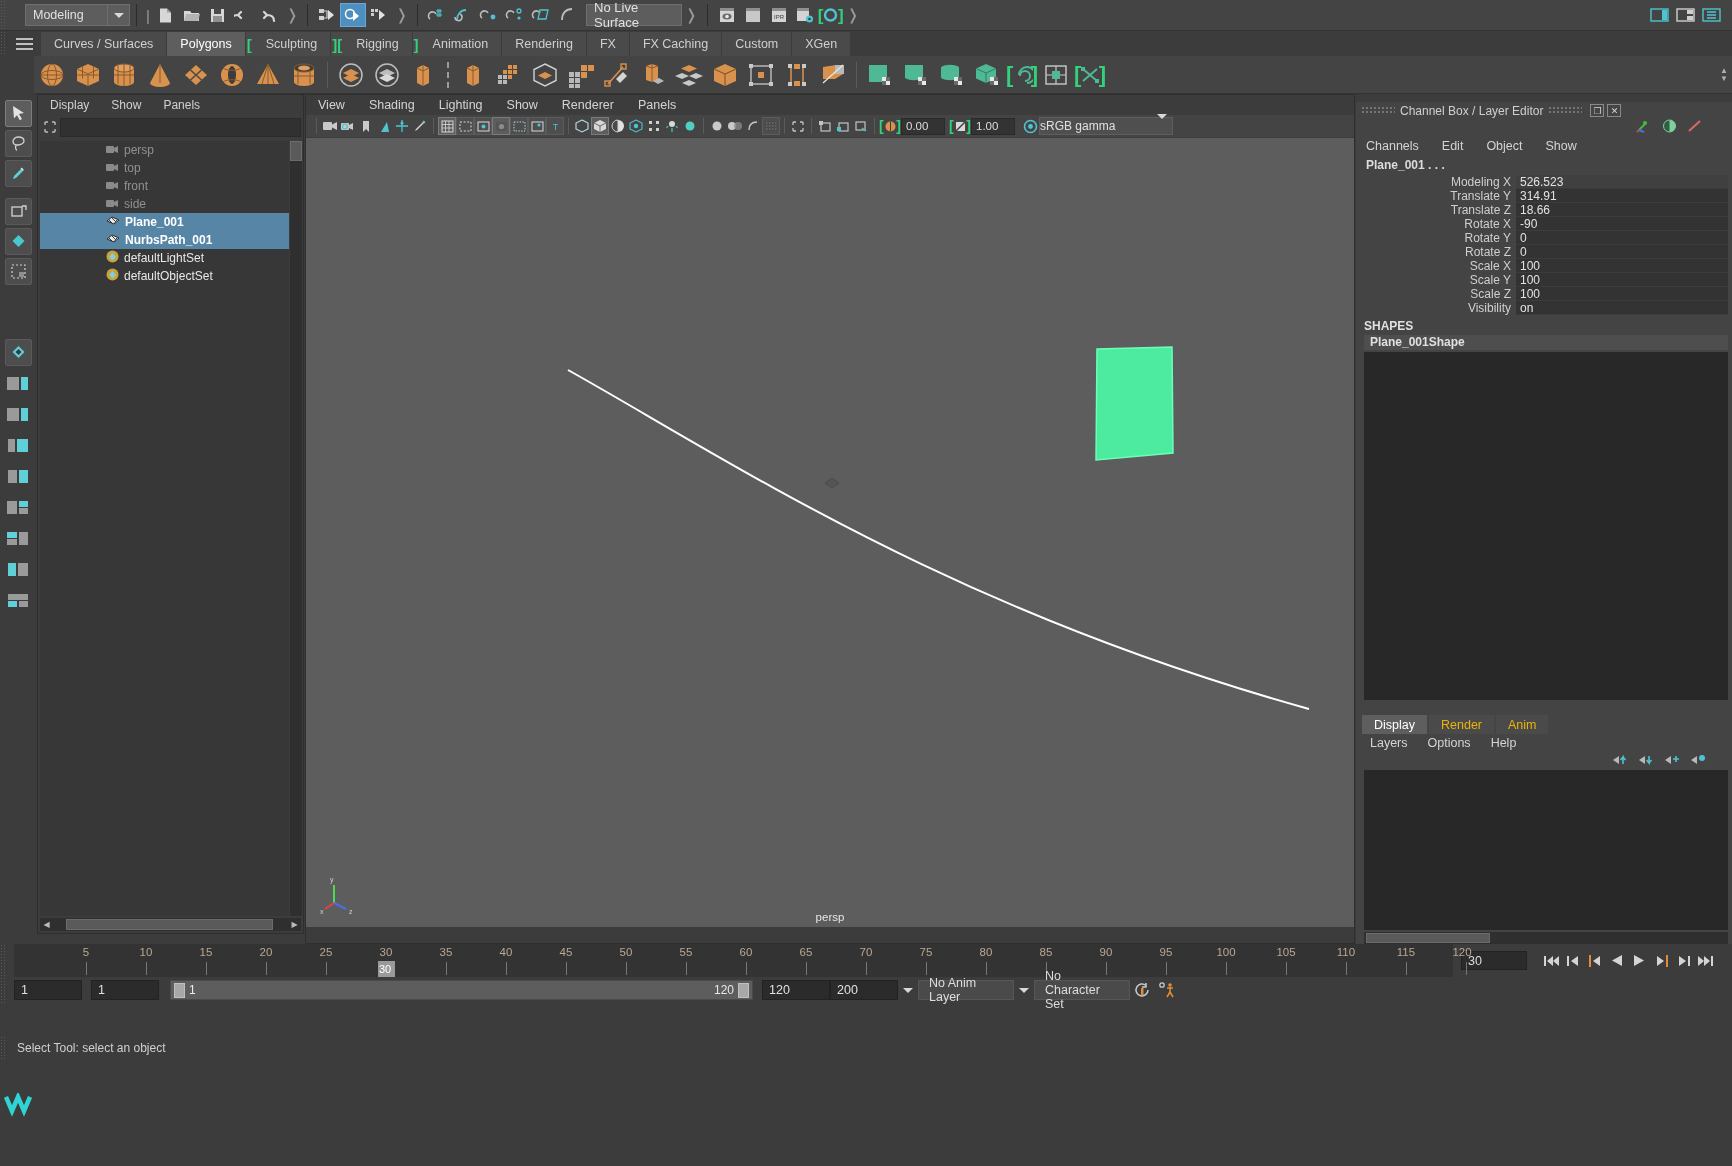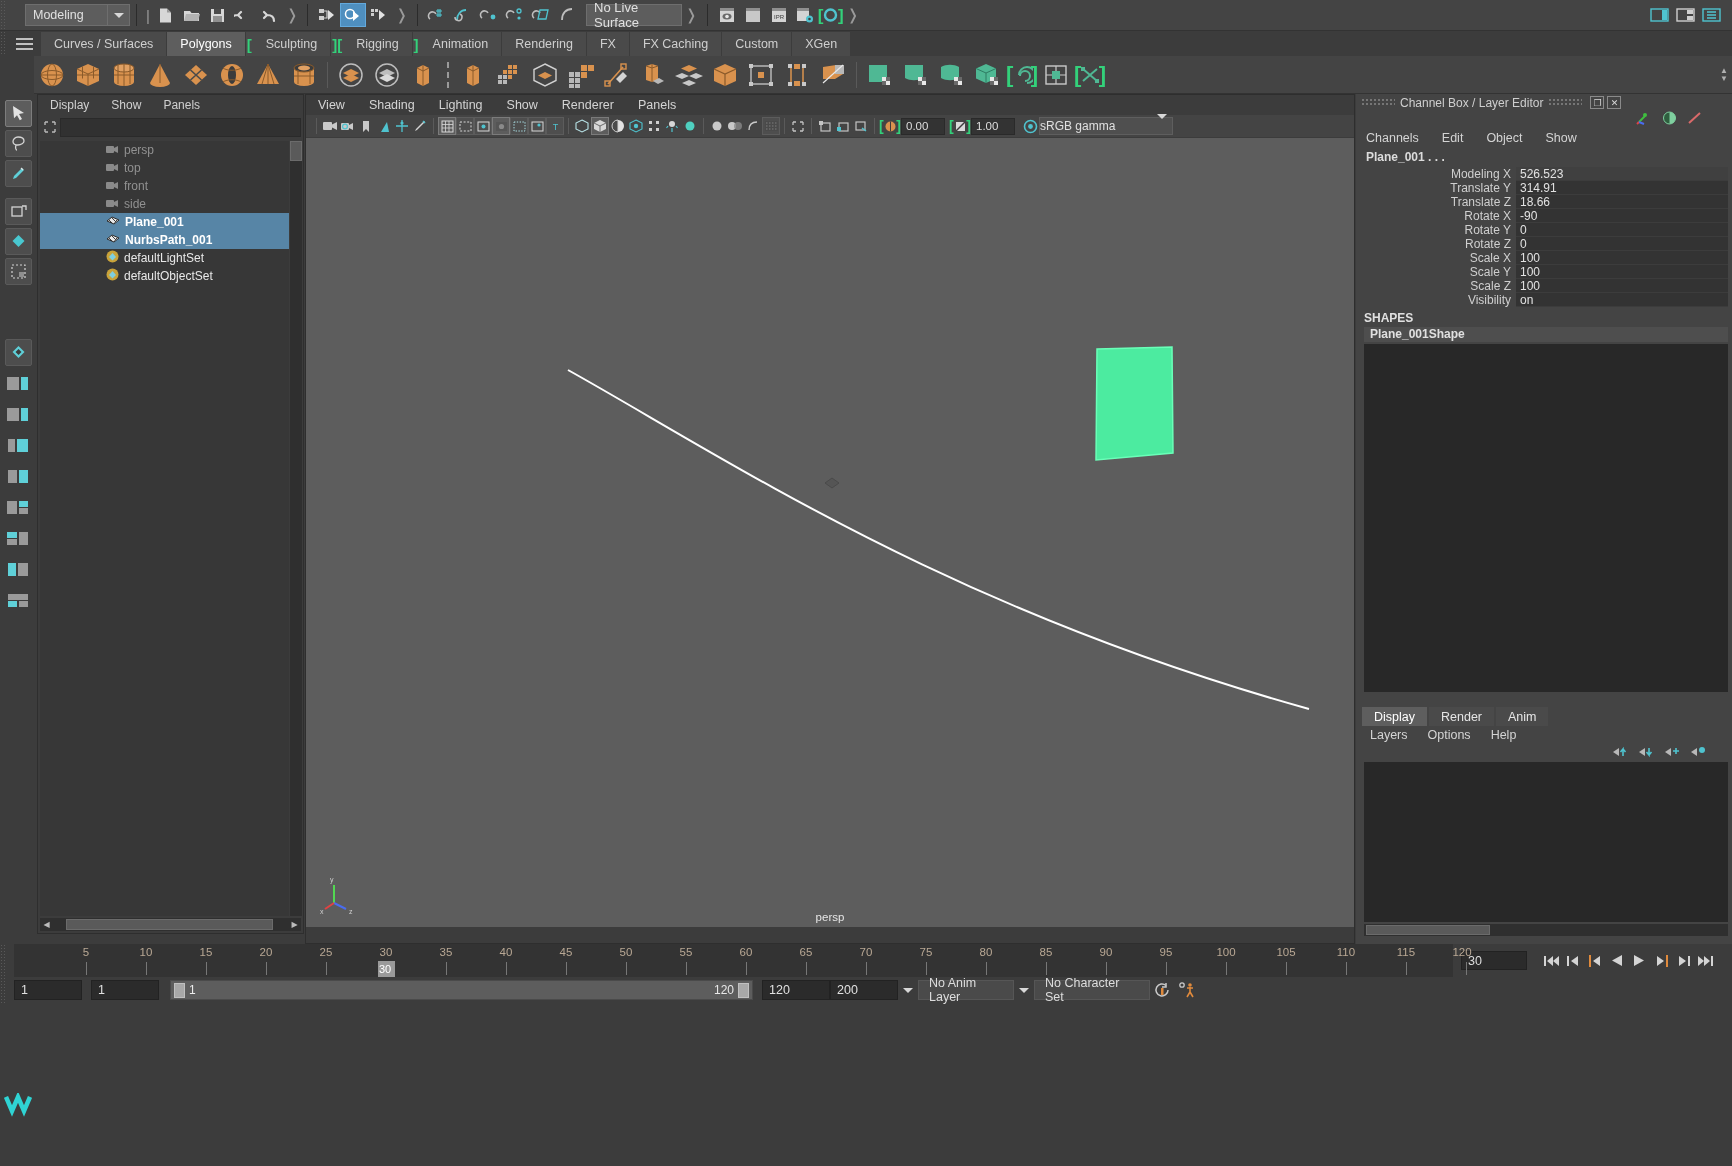--- a/index.html
+++ b/index.html
@@ -92,21 +92,21 @@
   .numfield{ width:44px;height:17px;background:#333;border:1px solid #2a2a2a;color:#ddd;font-size:11.5px;
       display:flex;align-items:center;padding-left:4px;}
   .gmbox{ width:134px;height:18px;background:#4f4f4f;border:1px solid #5e5e5e;display:flex;align-items:center;
       font-size:12px;color:#e0e0e0;}
   .gmbox .ar{ margin-left:auto;margin-right:5px;}
   .vp-canvas{ position:absolute; left:0; right:0; top:43px; bottom:16px; background:#5d5d5d; overflow:hidden;}
   .vp-label{ position:absolute; left:50%; transform:translateX(-50%); bottom:4px; font-size:11.5px; color:#e6e6e6;}
   .vp-hscroll{ position:absolute; left:0; right:0; bottom:0; height:15px; background:#3c3c3c;}
 
   
-  .cb{ position:absolute; left:1356px; top:94px; width:376px; height:850px; background:#444444;}
+  .cb{ position:absolute; left:1356px; top:102px; width:376px; height:850px; background:#444444;}
   .cb-title{ height:17px; display:flex; align-items:center; font-size:12px; color:#cfcfcf;}
   .tdots{ width:34px; height:9px; background-image:radial-gradient(#767676 1px, transparent 1px);
       background-size:4px 4px; margin:0 5px;}
   .winbtn{ width:14px;height:13px;border:1px solid #8a8a8a;display:inline-flex;align-items:center;justify-content:center;
       font-size:9px;color:#d8d8d8;margin-left:3px;}
   .cb-icons{ height:17px; display:flex; align-items:center; justify-content:flex-end; padding-right:30px; gap:10px;}
   .cb-menu{ height:19px; display:flex; align-items:center; padding-left:10px; gap:23px; font-size:12.5px;color:#d4d4d4;}
   .cb-obj{ font-size:12px; font-weight:bold; color:#dcdcdc; padding:3px 0 3px 10px;}
   .cb-rows{ }
   .cb-row{ height:14px; display:flex; align-items:center; font-size:12px; }
@@ -114,21 +114,21 @@
   .cb-row .val{ flex:1; background:#333333; color:#e2e2e2; padding-left:4px; height:14px; line-height:14px;
       border-bottom:1px solid #3c3c3c; margin-right:4px;}
   .cb-row:first-child .val{ background:#404040; }
   .cb-shapes{ font-size:12px; font-weight:bold; color:#e0e0e0; padding:4px 0 2px 8px;}
   .cb-shape{ height:15px; background:#4e4e4e; margin:0 4px 0 8px; padding-left:6px; font-size:12px;
       font-weight:bold; color:#e0e0e0; line-height:15px;}
   .cb-blank{ position:absolute; left:8px; right:4px; top:250px; height:348px; background:#282828;}
 
   
   .le-tabs{ position:absolute; left:6px; top:612px; height:20px; display:flex; align-items:flex-end;}
-  .letab{ height:19px; padding:0 12px; display:flex;align-items:center; font-size:12.5px; background:#4a4a4a; color:#e5e5e5; margin-right:2px;}
+  .letab{ height:19px; padding:0 12px; display:flex;align-items:center; font-size:12.5px; background:#4a4a4a; color:#eab308; margin-right:2px;}
   .letab.active{ background:#5e5e5e; color:#fff; }
   .le-menu{ position:absolute; left:14px; top:634px; display:flex; gap:20px; font-size:12.5px; color:#d4d4d4;}
   .le-icons{ position:absolute; right:26px; top:652px; display:flex; gap:10px; align-items:center;}
   .le-blank{ position:absolute; left:8px; right:4px; top:668px; height:160px; background:#282828;}
   .le-hscroll{ position:absolute; left:8px; right:4px; top:830px; height:12px; background:#2f2f2f;}
   .le-hthumb{ position:absolute; left:10px; top:831px; width:124px; height:10px; background:#5a5a5a;border:1px solid #6b6b6b;}
 
   
   .timeslider{ position:absolute; left:0; top:944px; width:1732px; height:33px; background:#3c3c3c; display:flex;}
   .ts-track{ position:relative; margin-left:7px; width:1439px; height:33px; background:#333333; }
@@ -1323,34 +1323,38 @@
       </div>
     <div class="dropbtn">
         <i class="caret"></i>
       </div>
     <div class="combo" style="width:96px;">
         <span>No Anim Layer</span>
       </div>
     <div class="dropbtn">
         <i class="caret"></i>
       </div>
-    <div class="combo" style="width:116px;">
+    <div class="combo" style="width:96px;">
         <span>No Character Set</span>
       </div>
     <div class="dropbtn" style="width:24px;">
       <svg width="17" height="17" viewBox="0 0 17 17">
           <path d="M14 8a6 6 0 1 1-2-4.5" stroke="#c9c9c9" stroke-width="1.5" fill="none"></path>
           <path d="M12 1v4h-4" stroke="#c9c9c9" stroke-width="1.5" fill="none"></path>
           <rect x="7" y="6" width="2.5" height="7" fill="#e08a3c"></rect>
         </svg>
     </div>
     <div class="dropbtn" style="width:26px;">
       <svg width="18" height="17" viewBox="0 0 18 17">
           <circle cx="4" cy="3" r="2.2" fill="none" stroke="#c9c9c9" stroke-width="1.3"></circle>
           <circle cx="12" cy="3" r="1.8" fill="#e08a3c"></circle>
           <path d="M12 5v5l-3 5M12 10l3 5M9 6h6" stroke="#e08a3c" stroke-width="1.6" fill="none"></path>
         </svg>
     </div>
   </div>
 
 
+  <div class="helprow">
+    <div class="dots"></div>
+    <div class="helptext">Select Tool: select an object</div>
+  </div>
 
 </div>
 
 </body></html>

